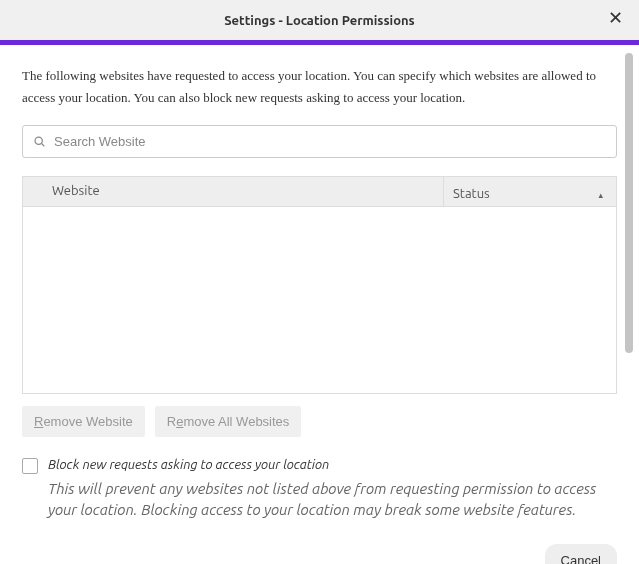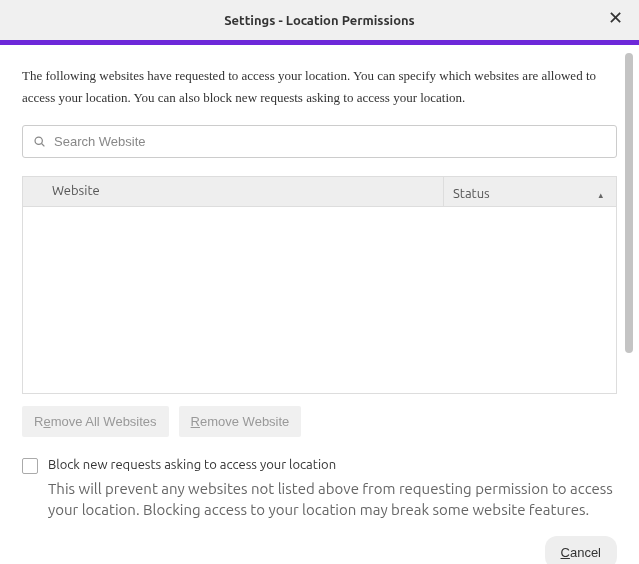--- a/index.html
+++ b/index.html
@@ -137,21 +137,22 @@
       padding: 8px 12px;
       font-size: 13px;
       color: #999;
       border-radius: 2px;
       cursor: not-allowed;
     }
     .btn .mnemonic {
       text-decoration: underline;
     }
     .checkbox-section {
-      margin-bottom: 16px;
+      margin-bottom: 24px;
+      font-style: italic;
     }
     .checkbox-row {
       display: flex;
       align-items: flex-start;
       gap: 10px;
     }
     .checkbox {
       width: 16px;
       height: 16px;
       border: 1px solid #aaa;
@@ -216,22 +217,22 @@
       <div class="col-website">Website</div>
       <div class="col-status">
         <span>Status</span>
         <span class="sort-arrow">▴</span>
       </div>
     </div>
     <div class="table-body"></div>
   </div>
 
   <div class="button-row">
+    <button class="btn"><span class="mnemonic">R</span><span>emove Website</span></button>
     <button class="btn"><span>R</span><span class="mnemonic">e</span><span>move All Websites</span></button>
-    <button class="btn"><span class="mnemonic">R</span><span>emove Website</span></button>
   </div>
 
   <div class="checkbox-section">
     <div class="checkbox-row">
       <div class="checkbox"></div>
       <label class="checkbox-label">Block new requests asking to access your location</label>
     </div>
     <p class="checkbox-desc">This will prevent any websites not listed above from requesting permission to access your location. Blocking access to your location may break some website features.</p>
   </div>
 

